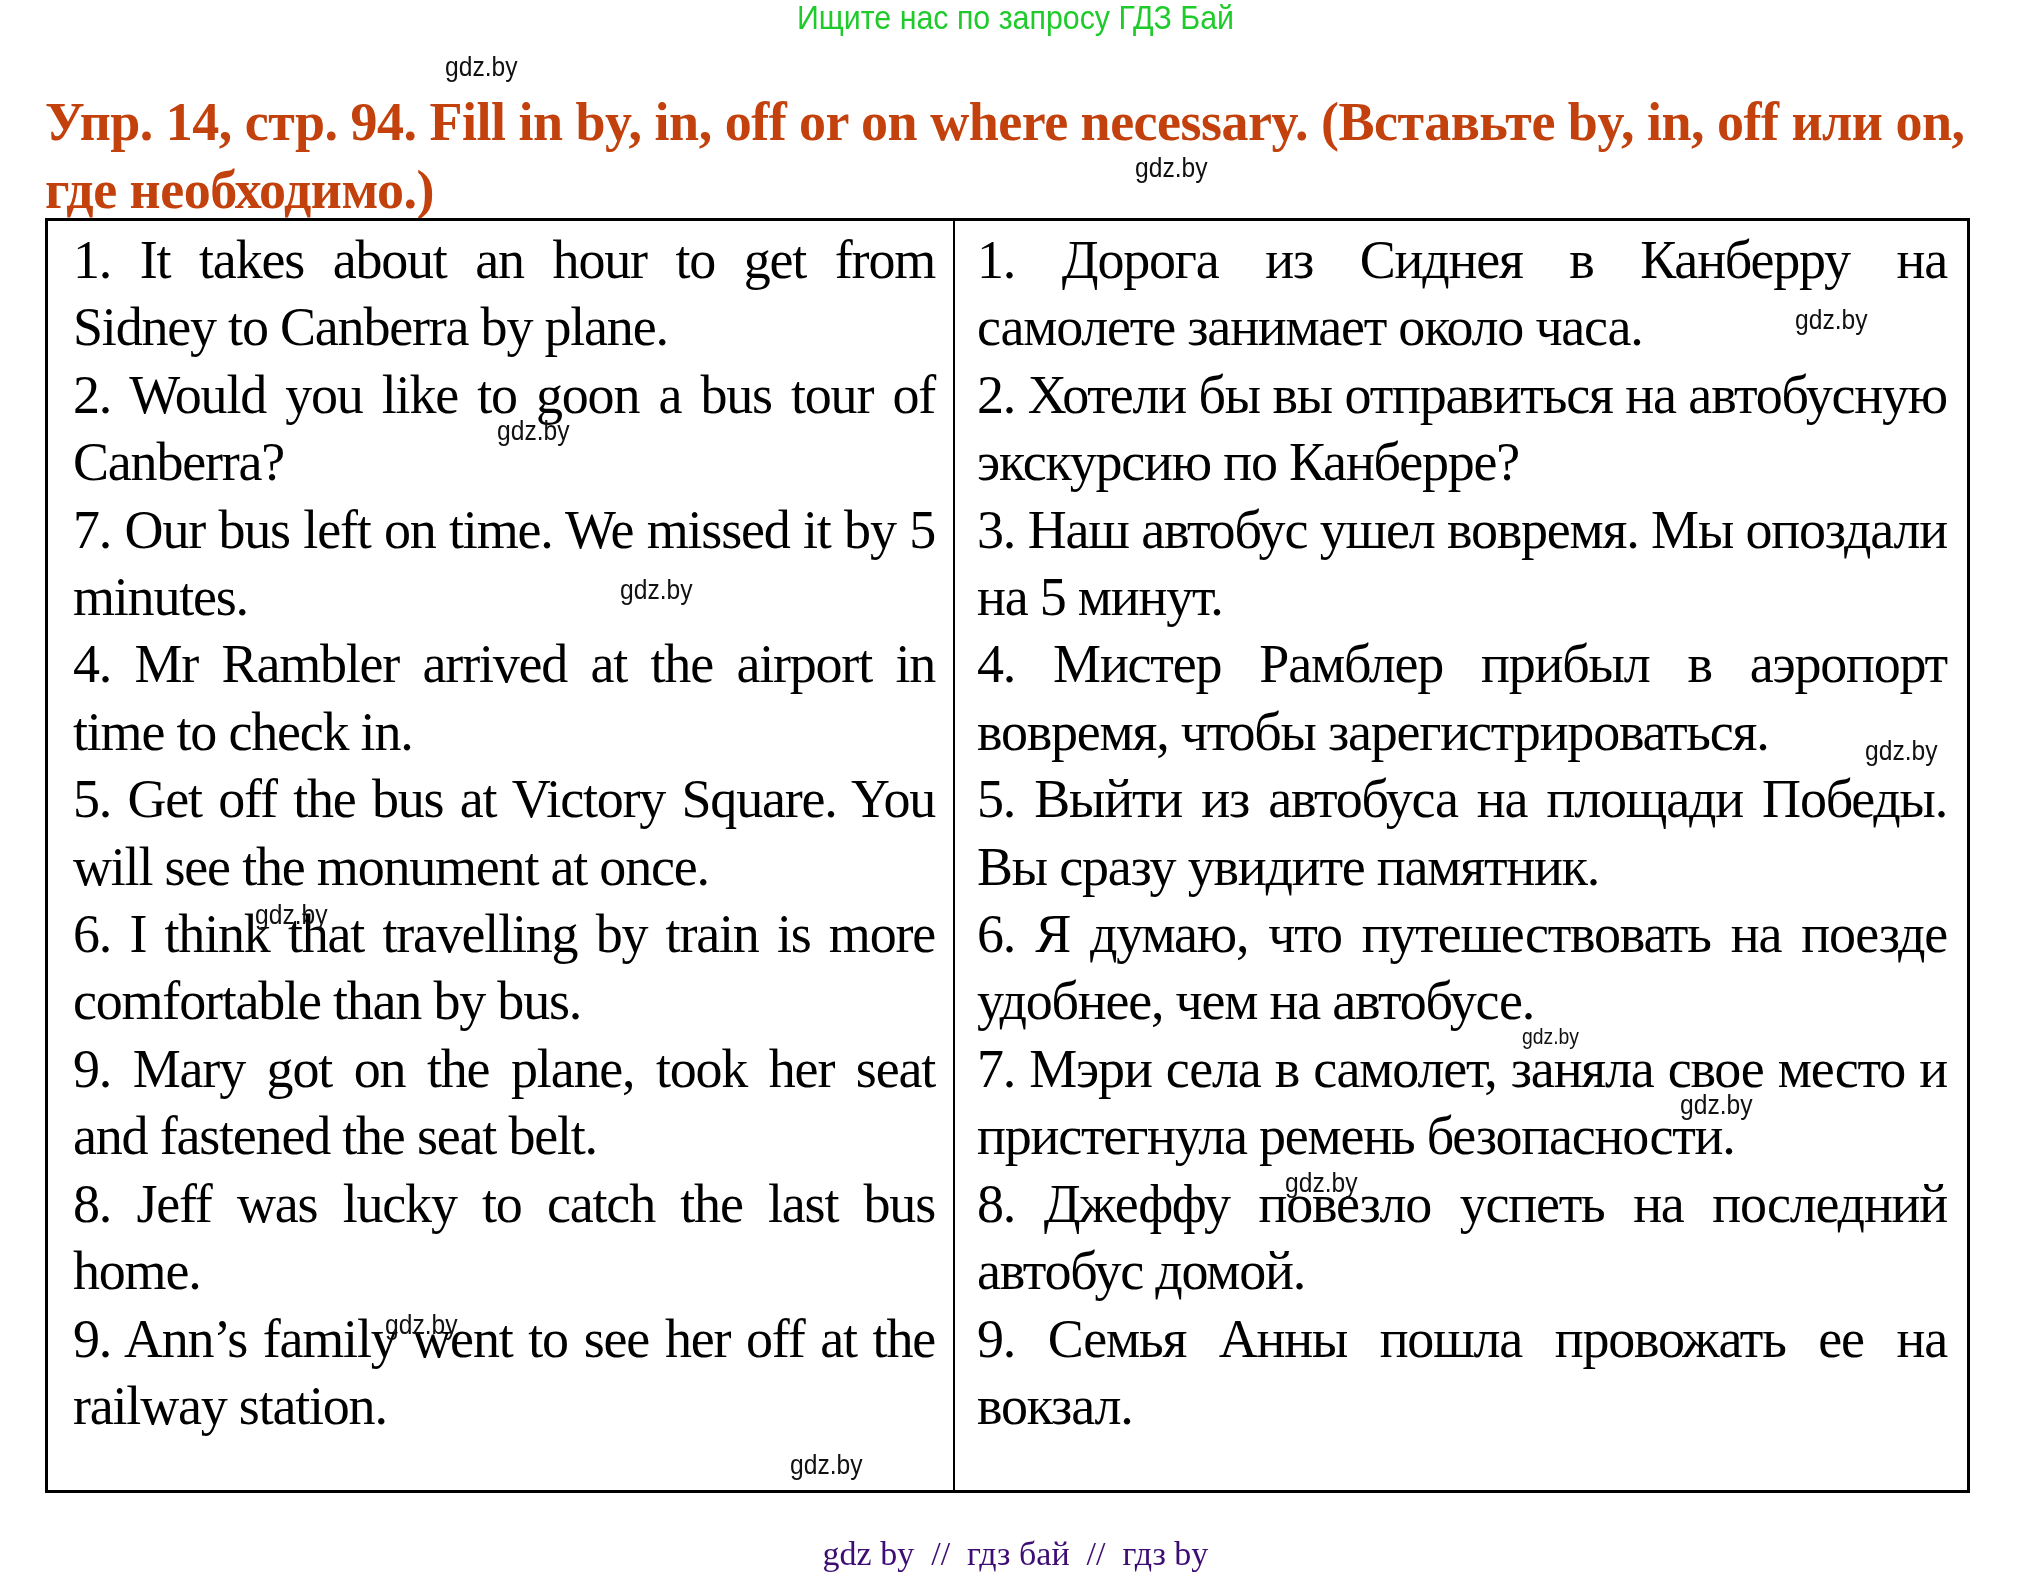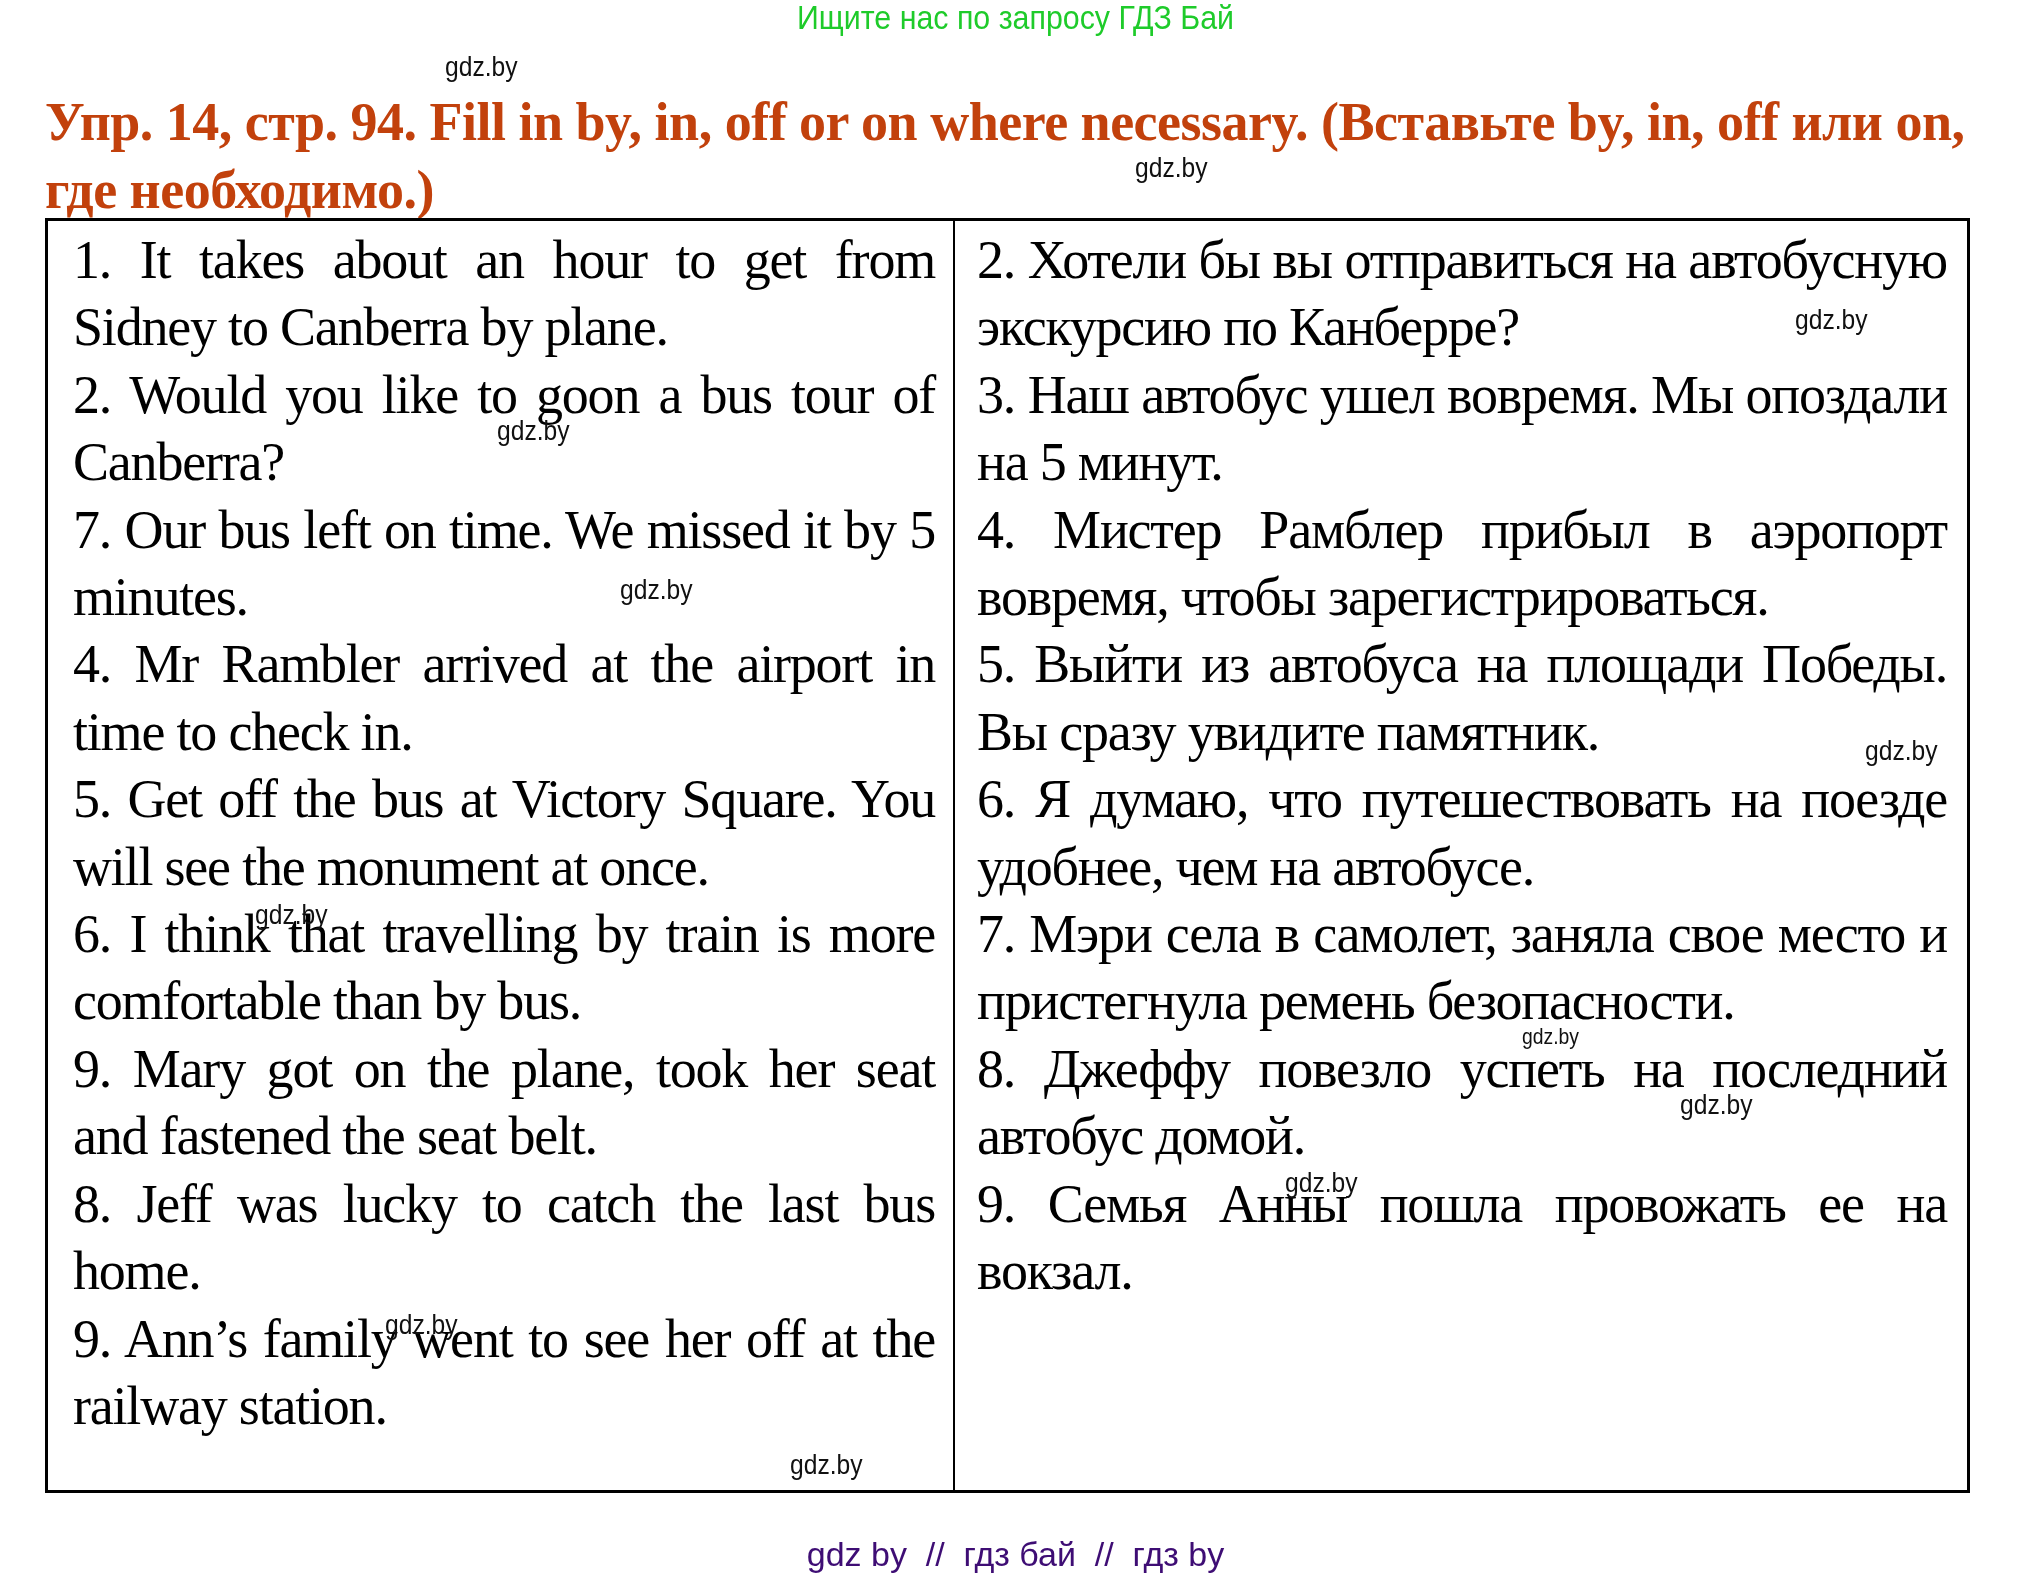--- a/index.html
+++ b/index.html
@@ -26,21 +26,21 @@
   }
   .col { box-sizing:border-box; height:100%; }
   .col-en { width:907px; border-right:2px solid #000; padding:6px 18px 0 25px; }
   .col-ru { flex:1; padding:6px 20px 0 22px; }
   .item {
     font-family:"Liberation Serif", serif; font-size:54px; line-height:67.4px;
     color:#000; text-align:justify; text-align-last:left; letter-spacing:-1.2px;
   }
   .footer {
     position:absolute; left:0; right:0; top:1534px; text-align:center;
-    font-family:Liberation Sans, sans-serif; font-size:34px; line-height:40px;
+    font-family:Liberation Serif, serif; font-size:34px; line-height:40px;
     color:#3e0d74; white-space:pre;
   }
 </style>
 </head>
 <body>
 
 <div class="promo-top">Ищите нас по запросу ГДЗ Бай</div>
 
 <div class="wm" style="left:445px; top:52px;">gdz.by</div>
 <div class="wm" style="left:1135px; top:153px;">gdz.by</div>
@@ -53,20 +53,21 @@
     <div class="item">2. Would you like to goon a bus tour of Canberra?</div>
     <div class="item">7. Our bus left on time. We missed it by 5 minutes.</div>
     <div class="item">4. Mr Rambler arrived at the airport in time to check in.</div>
     <div class="item">5. Get off the bus at Victory Square. You will see the monument at once.</div>
     <div class="item">6. I think that travelling by train is more comfortable than by bus.</div>
     <div class="item">9. Mary got on the plane, took her seat and fastened the seat belt.</div>
     <div class="item">8. Jeff was lucky to catch the last bus home.</div>
     <div class="item">9. Ann’s family went to see her off at the railway station.</div>
   </div>
   <div class="col col-ru">
+    <div class="item">1. Дорога из Сиднея в Канберру на самолете занимает около часа.</div>
     <div class="item">2. Хотели бы вы отправиться на автобусную экскурсию по Канберре?</div>
     <div class="item">3. Наш автобус ушел вовремя. Мы опоздали на 5 минут.</div>
     <div class="item">4. Мистер Рамблер прибыл в аэропорт вовремя, чтобы зарегистрироваться.</div>
     <div class="item">5. Выйти из автобуса на площади Победы. Вы сразу увидите памятник.</div>
     <div class="item">6. Я думаю, что путешествовать на поезде удобнее, чем на автобусе.</div>
     <div class="item">7. Мэри села в самолет, заняла свое место и пристегнула ремень безопасности.</div>
     <div class="item">8. Джеффу повезло успеть на последний автобус домой.</div>
     <div class="item">9. Семья Анны пошла провожать ее на вокзал.</div>
   </div>
 </div>

